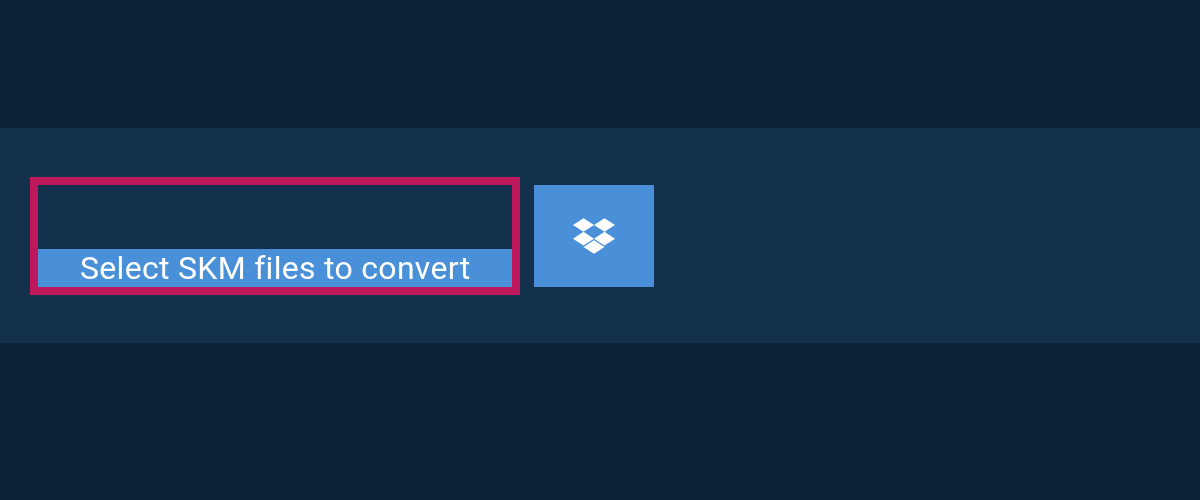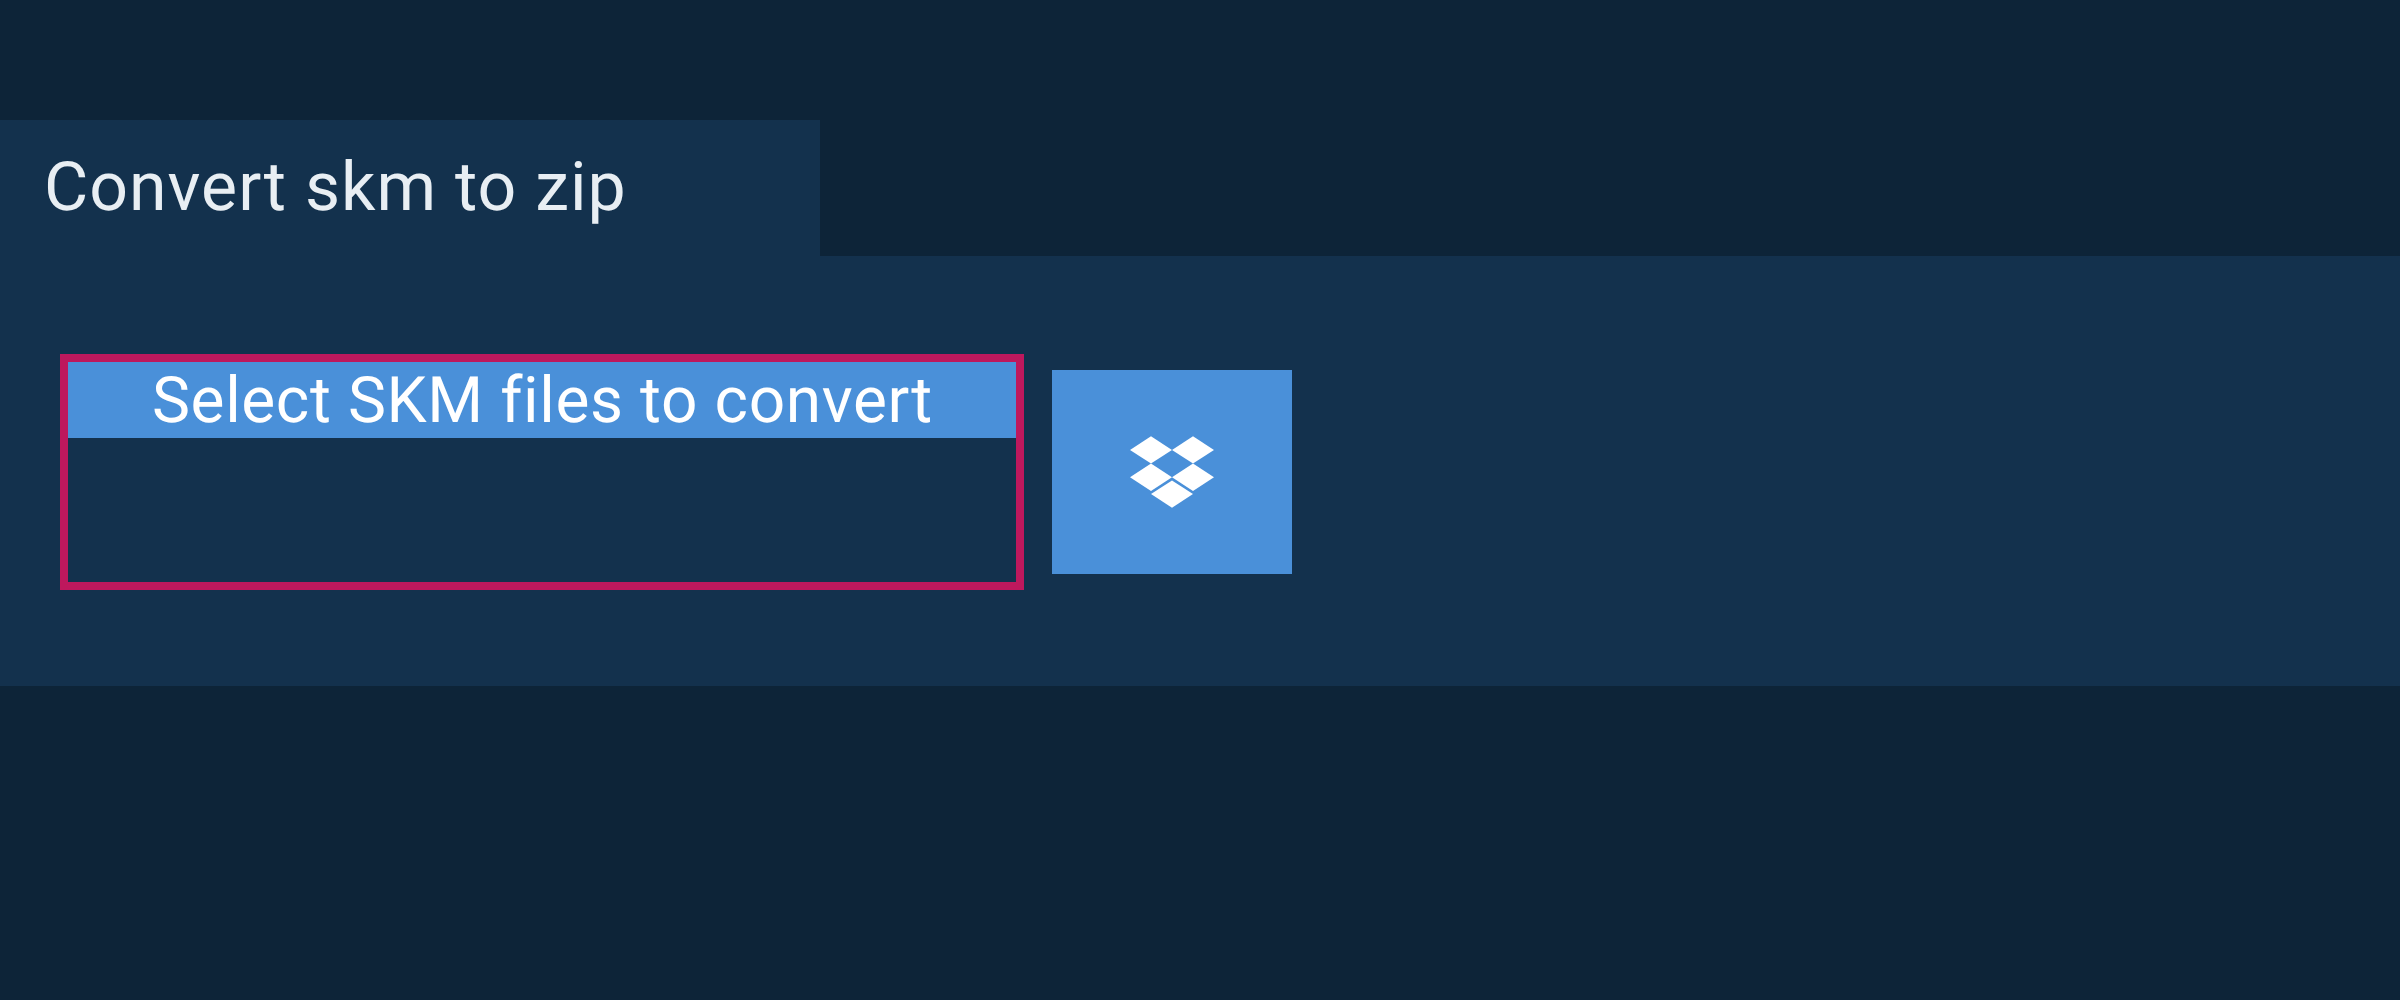--- a/index.html
+++ b/index.html
@@ -38,23 +38,23 @@
       top: 128px;
       left: 0;
       right: 0;
       height: 215px;
       background: #13314d;
       display: flex;
       align-items: center;
       padding-left: 30px;
     }
     .highlight-frame {
-      border: 4px solid #be185d;
+      border: 8px solid #be185d;
       display: flex;
-      align-items: flex-start;
+      align-items: flex-end;
       height: 118px;
     }
     .select-button {
       background: #4a90d9;
       color: #ffffff;
       font-size: 32px;
       font-weight: 400;
       display: flex;
       align-items: center;
       justify-content: center;
@@ -76,25 +76,20 @@
     .dropbox-icon {
       width: 42px;
       height: 36px;
       fill: #ffffff;
     }
   </style>
 </head>
 <body>
 
 <div class="page">
-  <div class="tab-strip">
-    <div class="tab">
-      <span>Convert skm to zip</span>
-    </div>
-  </div>
 
   <div class="panel">
     <div class="highlight-frame">
       <div class="select-button">
         <span>Select SKM files to convert</span>
       </div>
     </div>
     <div class="dropbox-button">
       <svg class="dropbox-icon" viewBox="0 0 40 34">
         <path d="M10 0 L20 6.5 L10 13 L0 6.5 Z"></path>

